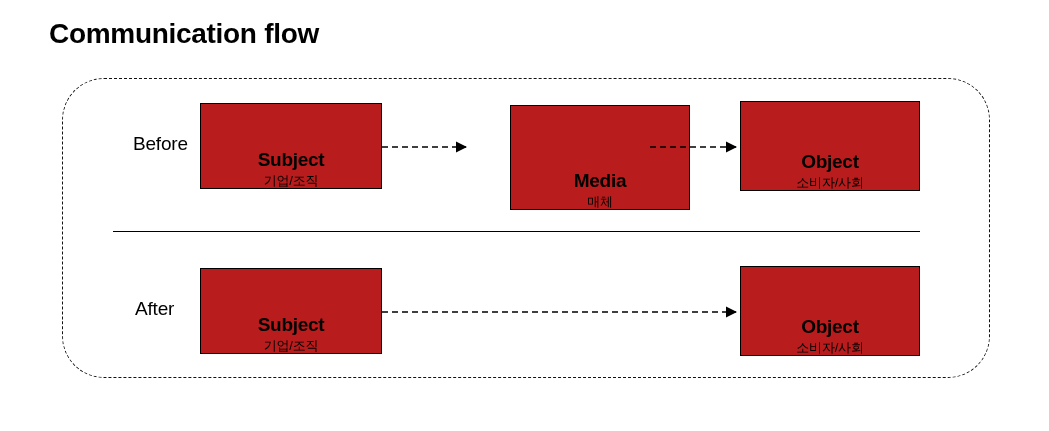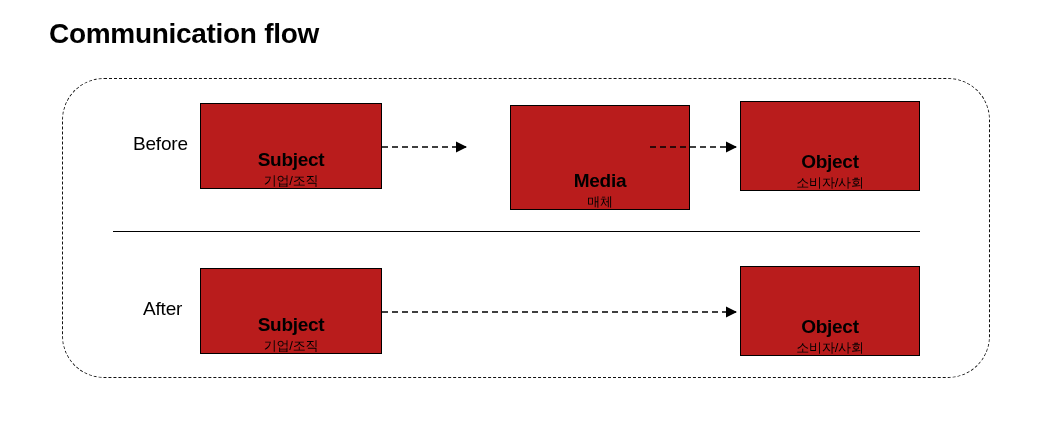--- a/index.html
+++ b/index.html
@@ -48,21 +48,21 @@
   .row-label {
     position: absolute;
     font-size: 19px;
     font-weight: normal;
     color: #000000;
     white-space: nowrap;
     letter-spacing: -0.2px;
     margin-left: 15px;
   }
   #label-before { left: 118px; top: 133px; }
-  #label-after  { left: 128px; top: 298px; }
+  #label-after  { left: 120px; top: 298px; }
 
   
   .node-box {
     position: absolute;
     box-sizing: border-box;
     border: 1.6px solid #000000;
     background: #b91c1c;
     display: flex;
     flex-direction: column;
     align-items: center;

